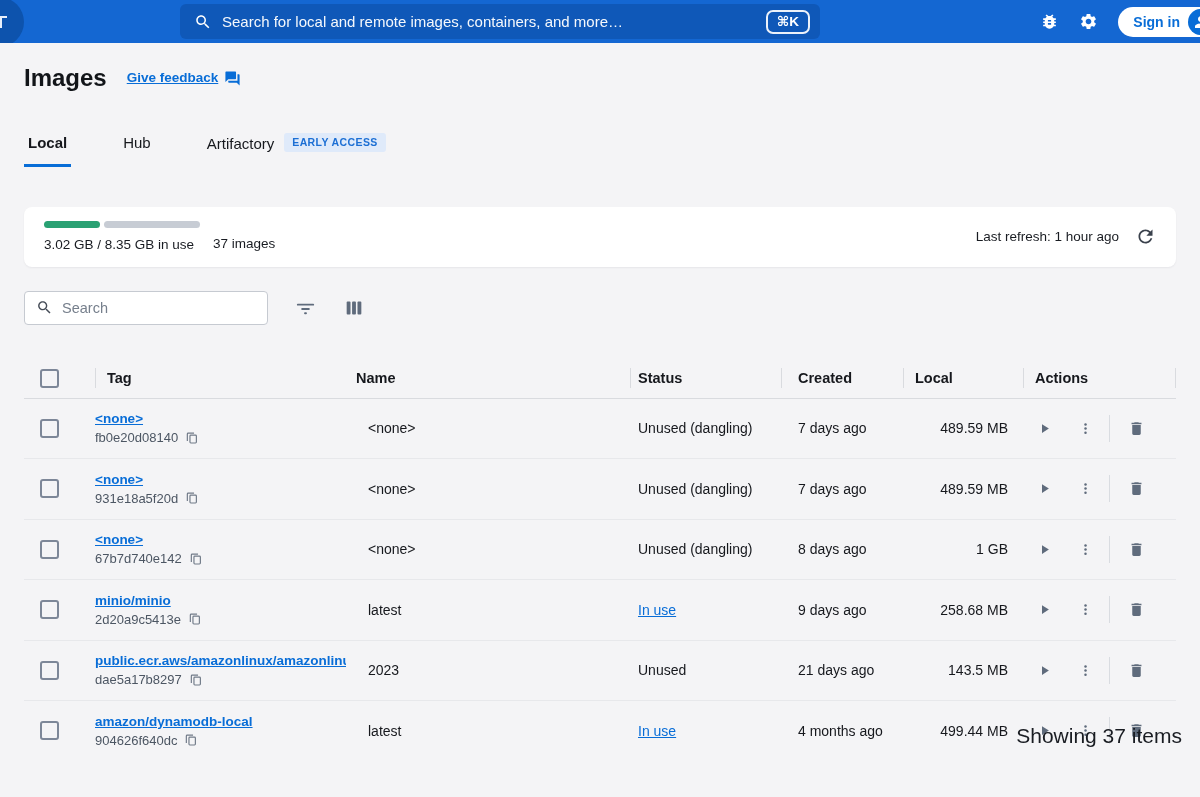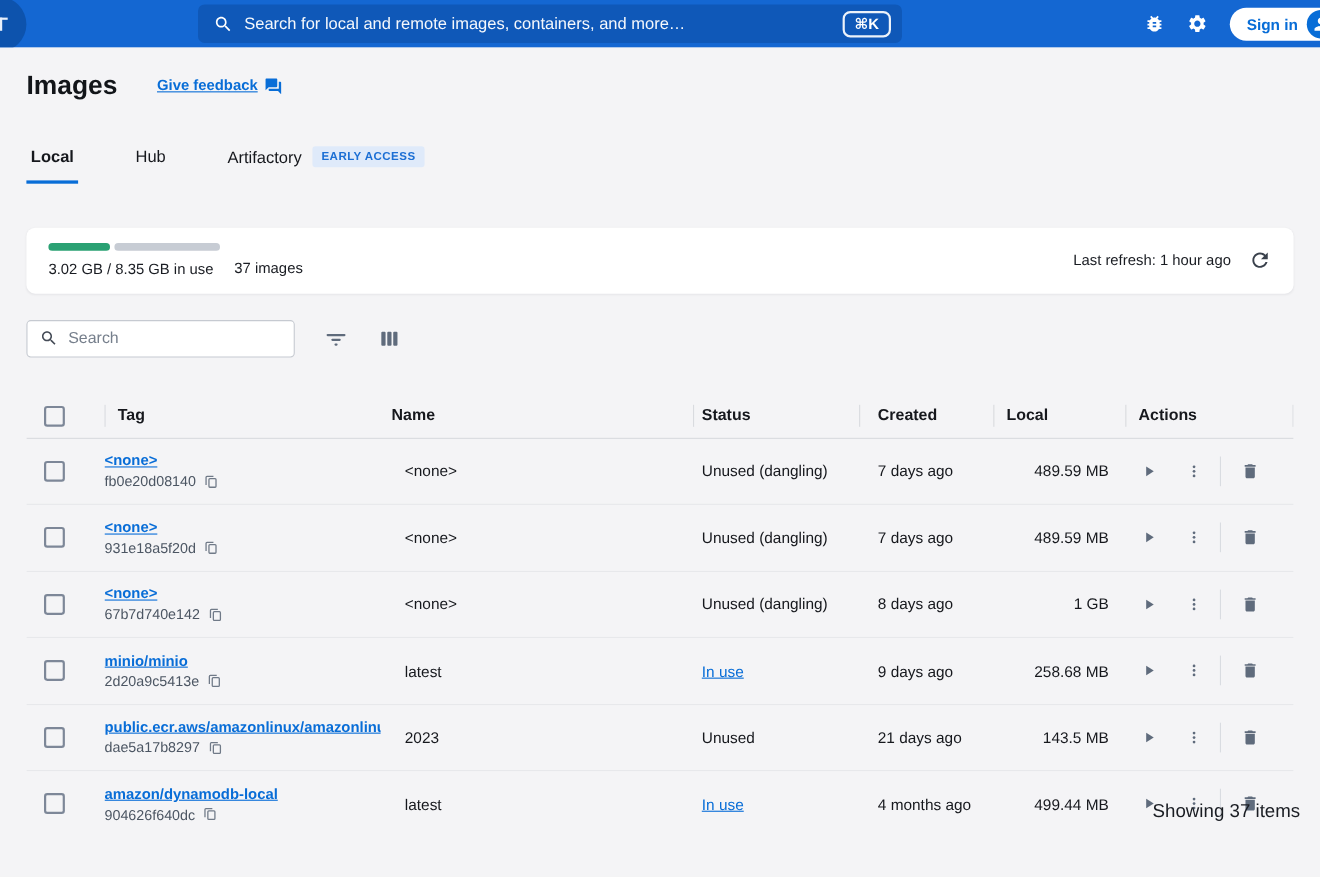--- a/index.html
+++ b/index.html
@@ -57,21 +57,21 @@
     padding: 0 2px 0 15px; margin-right: -16px;
     color: #086dd7; font-weight: 600; font-size: 14px;
     border: none; cursor: pointer; font-family: inherit;
   }
   .avatar-circle {
     width: 26px; height: 26px; border-radius: 50%;
     background: #086dd7; display: flex; align-items: center; justify-content: center;
   }
   
   .content { padding: 0 24px; position: relative; }
-  .page-head { display: flex; align-items: center; gap: 36px; margin-top: 21px; }
+  .page-head { display: flex; align-items: center; gap: 20px; margin-top: 21px; }
   .page-title { font-size: 24px; font-weight: 700; color: #121519; }
   .feedback-link {
     display: flex; align-items: flex-start; gap: 6px;
     color: #086dd7; font-size: 13.5px; font-weight: 600;
     text-decoration: underline; cursor: pointer;
   }
   
   .tabs { display: flex; gap: 48px; margin-top: 42px; align-items: flex-start; }
   .tab {
     font-size: 15px; color: #16181d; cursor: pointer;
@@ -154,21 +154,21 @@
   .cell-created { padding-left: 17px; font-size: 14px; color: #16181d; white-space: nowrap; }
   .th-created { padding-left: 17px; }
   .cell-size { padding-right: 15px; font-size: 14px; color: #16181d; text-align: right; white-space: nowrap; }
   .th-size { padding-left: 12px; }
   .cell-actions { display: flex; align-items: center; padding-left: 8px; }
   .th-actions { padding-left: 12px; }
   .action-btn { background: none; border: none; cursor: pointer; color: #5f6b7c; display: flex; padding: 6px; }
   .action-divider { width: 1px; height: 27px; background: #d9dce1; margin: 0 12px 0 10px; }
   .table-footer {
     position: absolute; right: 18px; bottom: 9px;
-    font-size: 17px; color: #191c22;
+    font-size: 21px; color: #191c22;
   }
 </style>
 </head>
 <body>
 
 <header class="topbar">
   <div class="topbar-left-chip"></div>
   <div class="topbar-left-glyph"></div>
 
   <div class="global-search">

